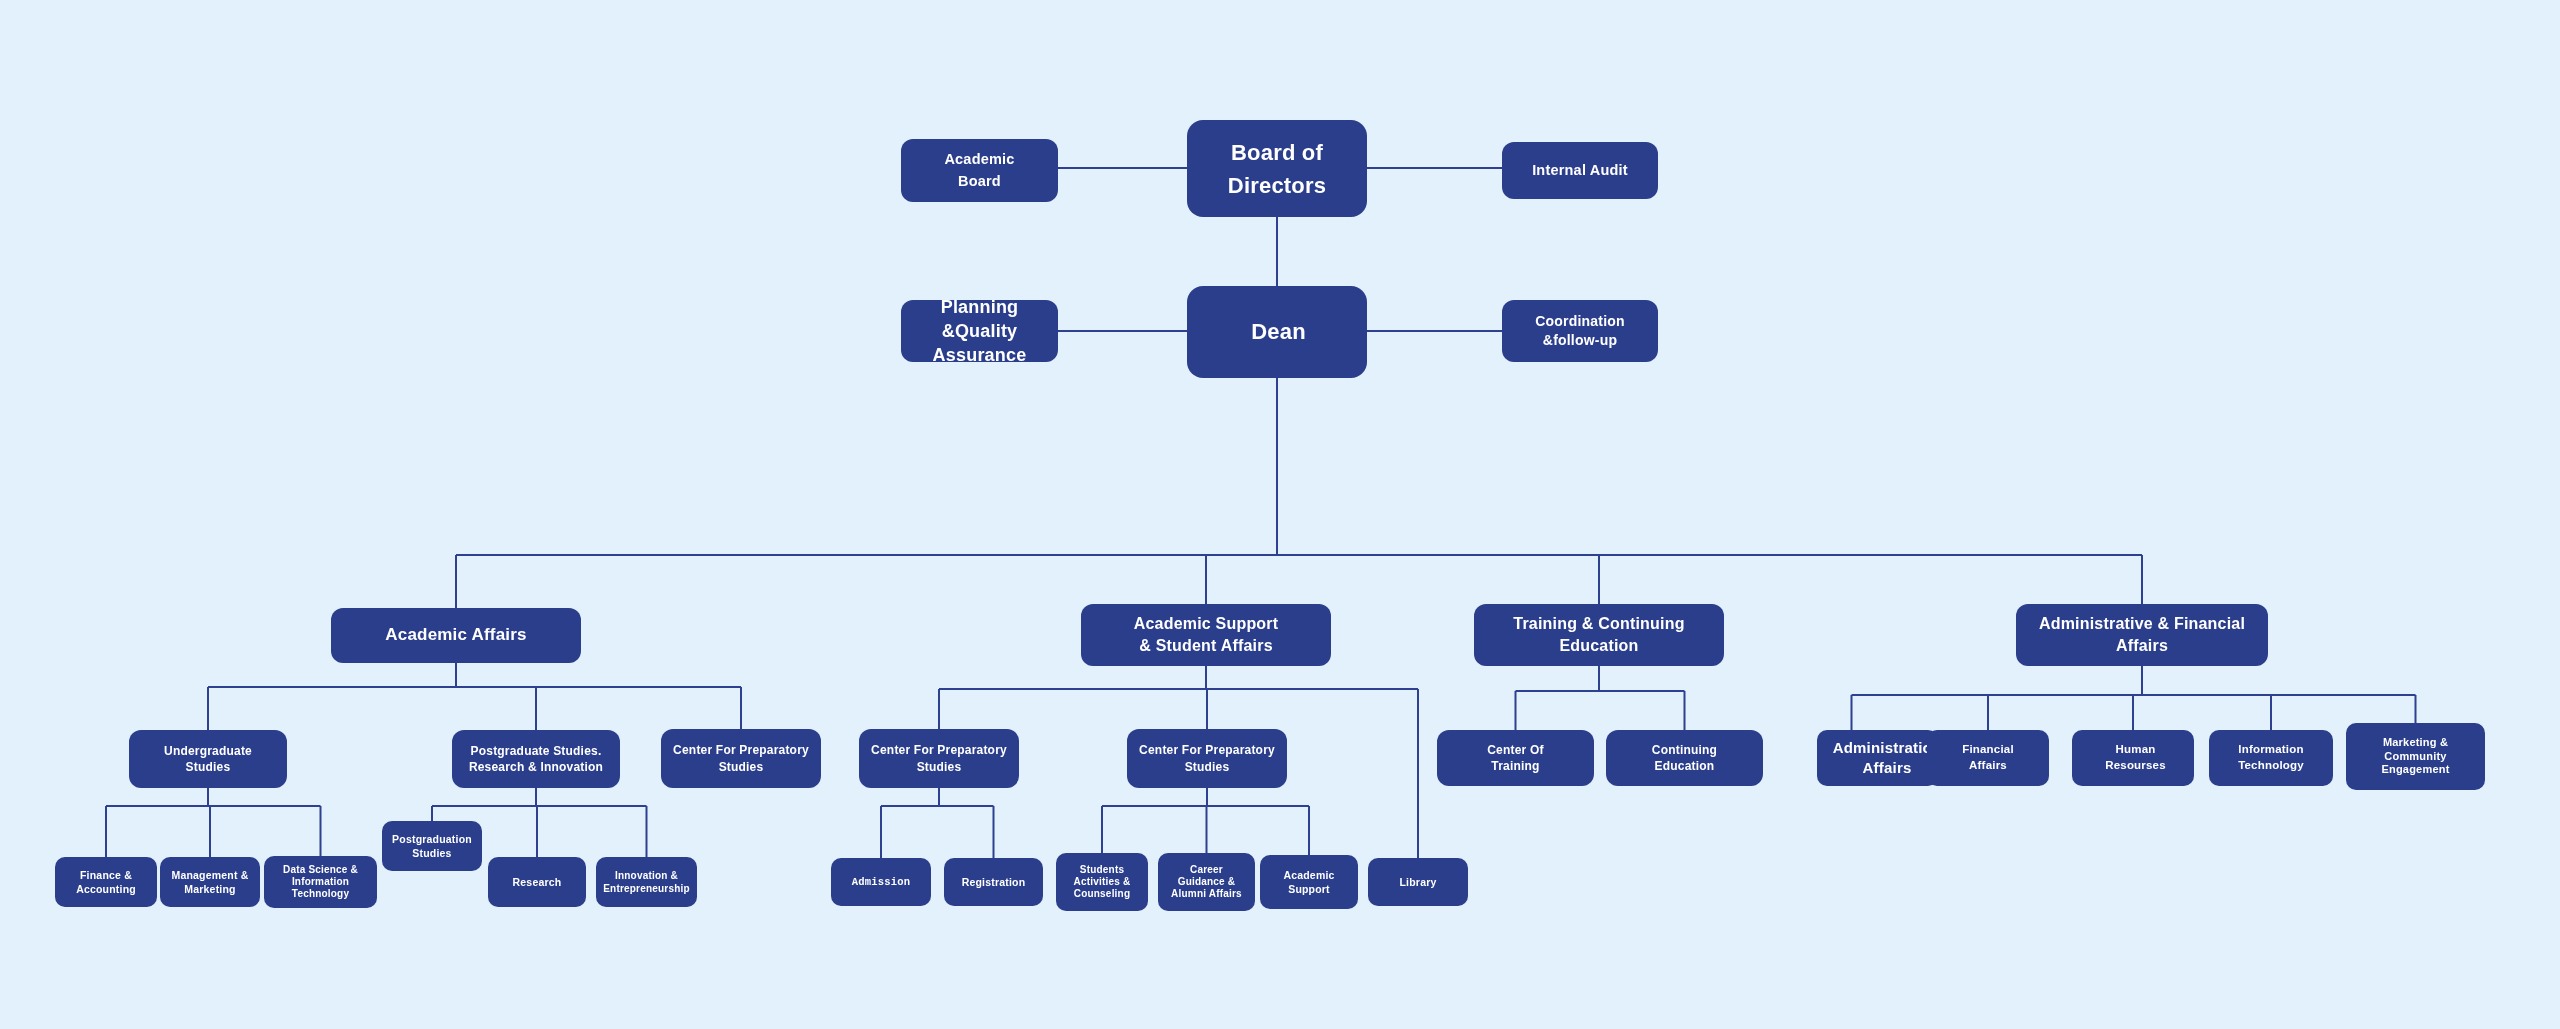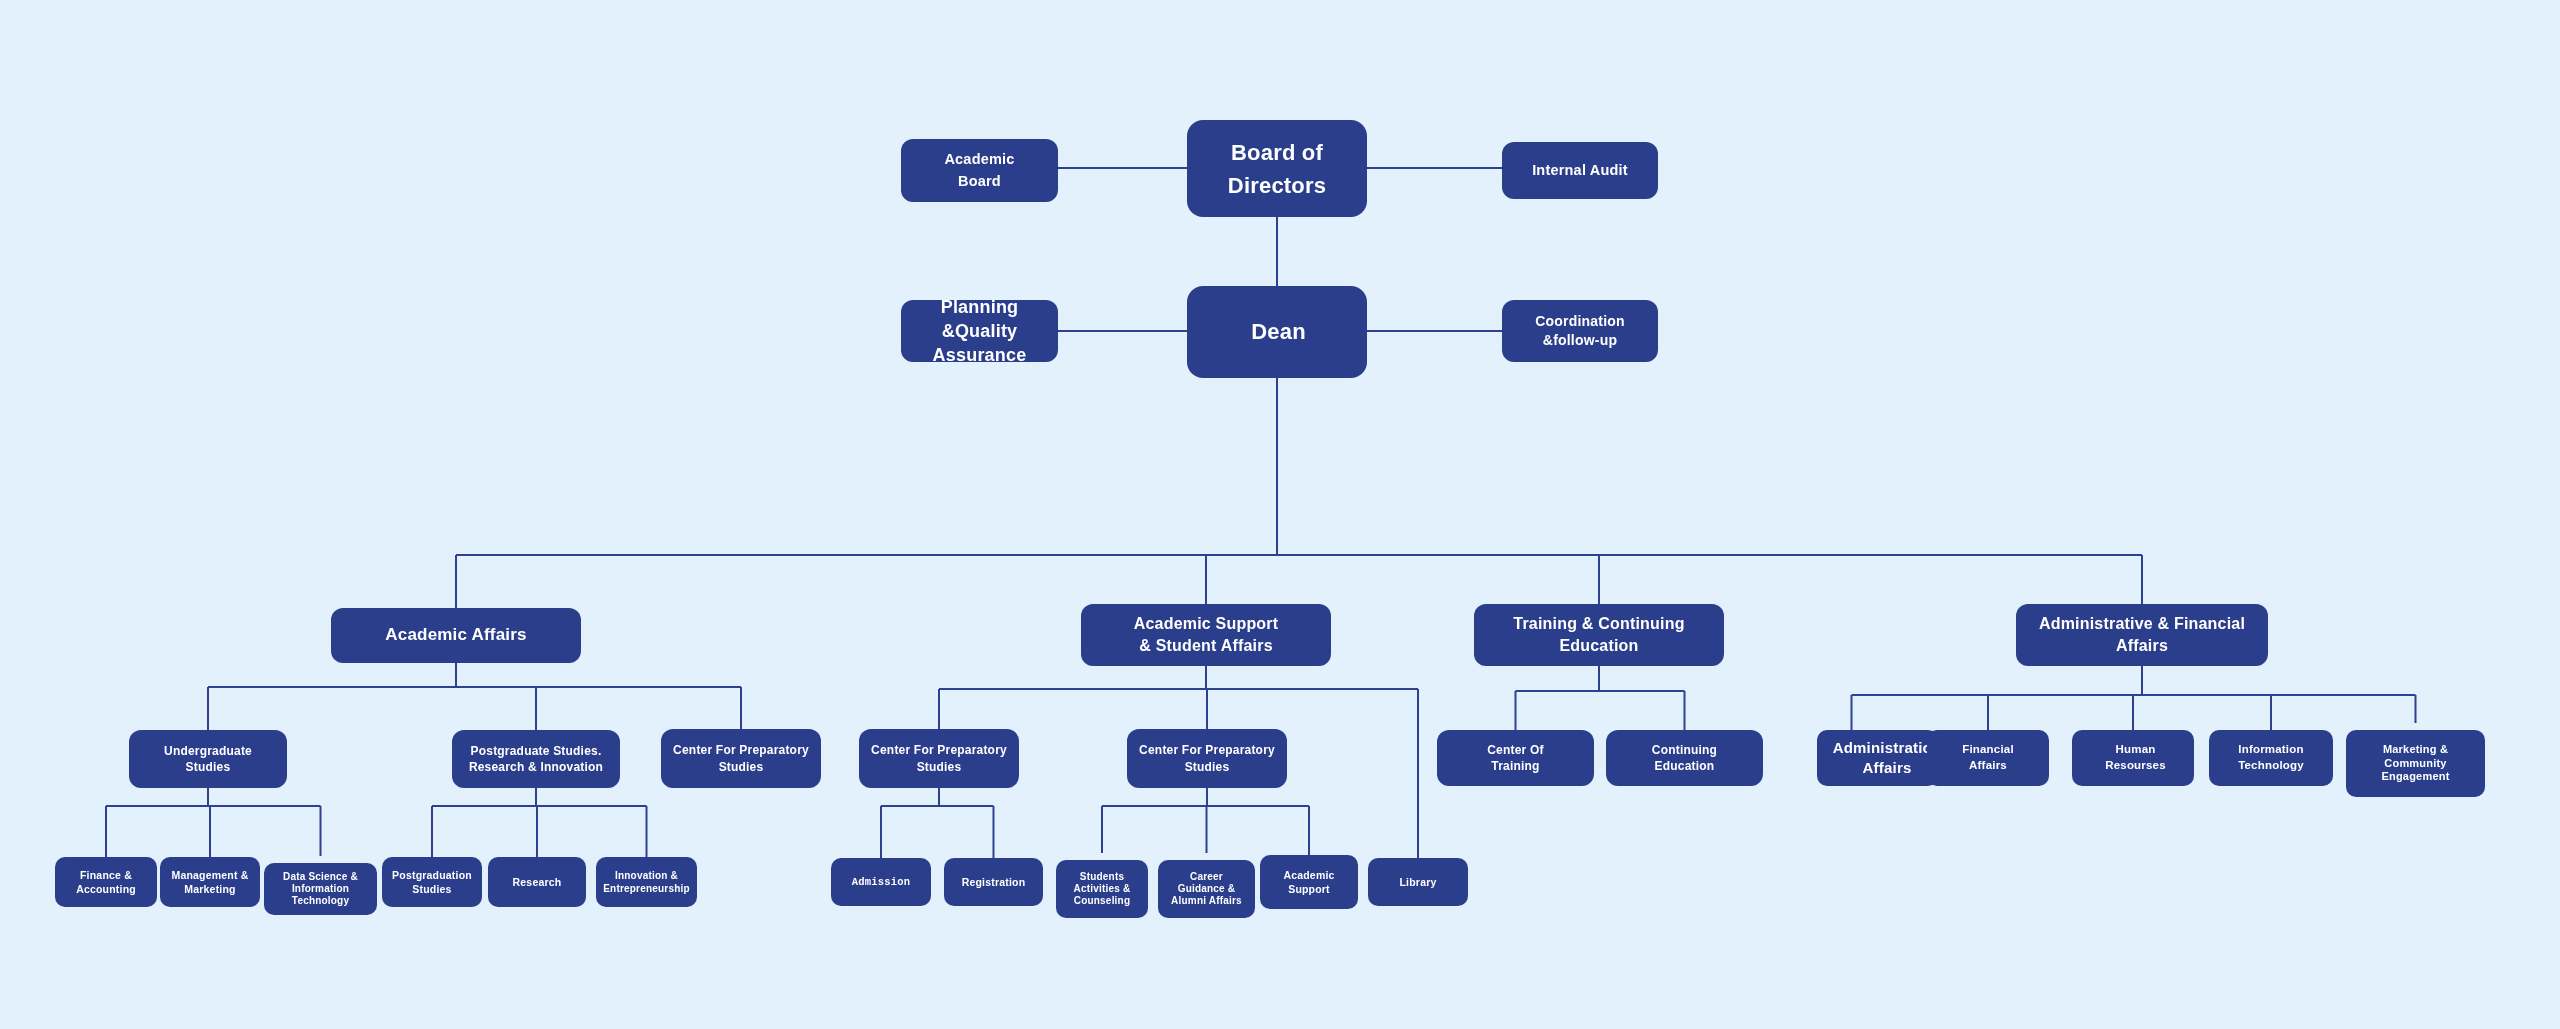--- a/index.html
+++ b/index.html
@@ -30,21 +30,21 @@
     justify-content: center;
     text-align: center;
     font-weight: 700;
     letter-spacing: 0.2px;
     white-space: pre-line;
     box-sizing: border-box;
     padding: 2px 4px;
     line-height: 1.35;
   }
   .node.lh-lg { line-height: 1.5; }
-  .node.lh-sm { line-height: 1.22; margin-top: 7px; }
+  .node.lh-sm { line-height: 1.22; }
 </style>
 </head>
 <body>
 
 <div class="canvas">
   <svg class="connectors" width="2560" height="1029" viewBox="0 0 2560 1029" style="z-index: 0;">
       <path d="M 1277 217 L 1277 286 M 1058 168 L 1187 168 M 1367 168 L 1502 168 M 1058 331 L 1187 331 M 1367 331 L 1502 331 M 1277 378 L 1277 555 M 456 555 L 2142 555 M 456 555 L 456 608 M 1206 555 L 1206 604 M 1599 555 L 1599 604 M 2142 555 L 2142 604 M 456 663 L 456 687 M 208 687 L 741 687 M 208 687 L 208 730 M 536 687 L 536 730 M 741 687 L 741 729 M 1206 666 L 1206 689 M 939 689 L 1418 689 M 939 689 L 939 729 M 1207 689 L 1207 729 M 1418 689 L 1418 858 M 1599 666 L 1599 691 M 1515.5 691 L 1684.5 691 M 1515.5 691 L 1515.5 730 M 1684.5 691 L 1684.5 730 M 2142 666 L 2142 695 M 1851.5 695 L 2415.5 695 M 1851.5 695 L 1851.5 730 M 1988 695 L 1988 730 M 2133 695 L 2133 730 M 2271 695 L 2271 730 M 2415.5 695 L 2415.5 723 M 208 788 L 208 806 M 106 806 L 320.5 806 M 106 806 L 106 857 M 210 806 L 210 857 M 320.5 806 L 320.5 856 M 536 788 L 536 806 M 432 806 L 646.5 806 M 432 806 L 432 857 M 537 806 L 537 857 M 646.5 806 L 646.5 857 M 939 788 L 939 806 M 881 806 L 993.5 806 M 881 806 L 881 858 M 993.5 806 L 993.5 858 M 1207 788 L 1207 806 M 1102 806 L 1309 806 M 1102 806 L 1102 853 M 1206.5 806 L 1206.5 853 M 1309 806 L 1309 855" fill="none" stroke="#2e4190" stroke-width="2"></path>
     </svg>
 <div class="node lh-lg" style="left: 1187px; top: 120px; width: 180px; height: 97px; font-size: 22px; border-radius: 16px; justify-content: center;"><span>Board of
 Directors</span></div>
@@ -88,21 +88,21 @@
     <div class="node lh-sm" style="left: 2346px; top: 723px; width: 139px; height: 67px; font-size: 11px; border-radius: 10px;"><span>Marketing &amp;
 Community
 Engagement</span></div>
     <div class="node" style="left: 55px; top: 857px; width: 102px; height: 50px; font-size: 10.5px; border-radius: 10px;"><span>Finance &amp;
 Accounting</span></div>
     <div class="node" style="left: 160px; top: 857px; width: 100px; height: 50px; font-size: 10.5px; border-radius: 10px;"><span>Management &amp;
 Marketing</span></div>
     <div class="node lh-sm" style="left: 264px; top: 856px; width: 113px; height: 52px; font-size: 10px; border-radius: 10px;"><span>Data Science &amp;
 Information
 Technology</span></div>
-    <div class="node" style="left: 382px; top: 857px; width: 100px; height: 50px; font-size: 10.5px; border-radius: 10px;"><span>Postgraduation
+    <div class="node" style="left: 382px; top: 821px; width: 100px; height: 50px; font-size: 10.5px; border-radius: 10px;"><span>Postgraduation
 Studies</span></div>
     <div class="node" style="left: 488px; top: 857px; width: 98px; height: 50px; font-size: 10.5px; border-radius: 10px;"><span>Research</span></div>
     <div class="node" style="left: 596px; top: 857px; width: 101px; height: 50px; font-size: 10px; border-radius: 10px;"><span>Innovation &amp;
 Entrepreneurship</span></div>
     <div class="node" style="left: 831px; top: 858px; width: 100px; height: 48px; font-size: 10.5px; border-radius: 10px; font-family: Liberation Mono, monospace;"><span>Admission</span></div>
     <div class="node" style="left: 944px; top: 858px; width: 99px; height: 48px; font-size: 10.5px; border-radius: 10px;"><span>Registration</span></div>
     <div class="node lh-sm" style="left: 1056px; top: 853px; width: 92px; height: 58px; font-size: 10px; border-radius: 10px;"><span>Students
 Activities &amp;
 Counseling</span></div>
     <div class="node lh-sm" style="left: 1158px; top: 853px; width: 97px; height: 58px; font-size: 10px; border-radius: 10px;"><span>Career

